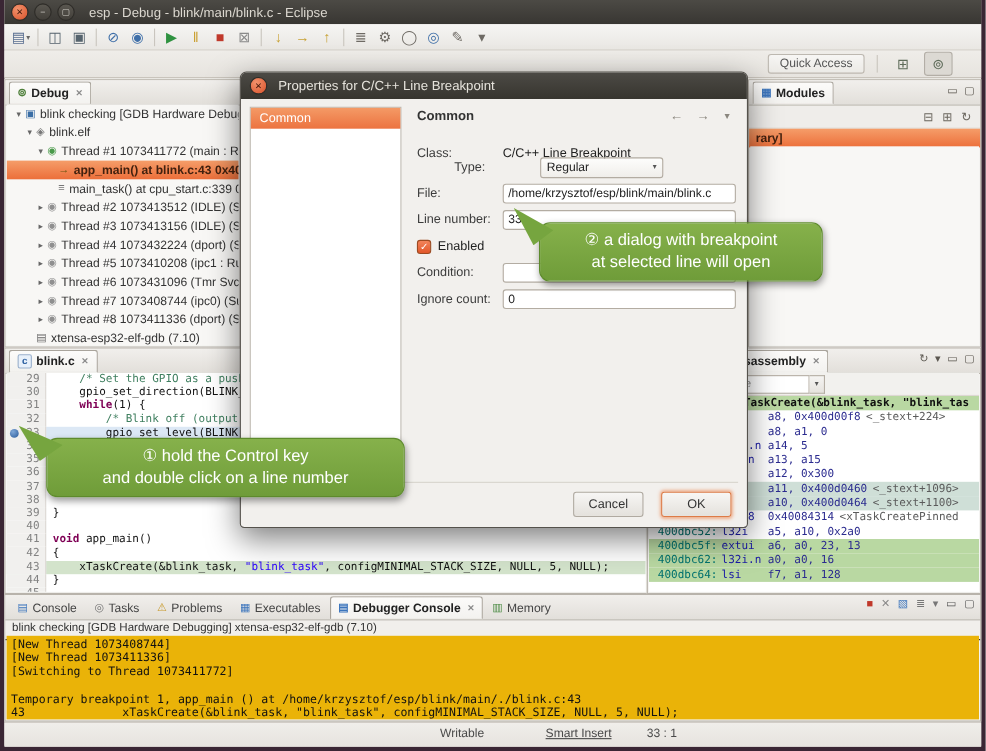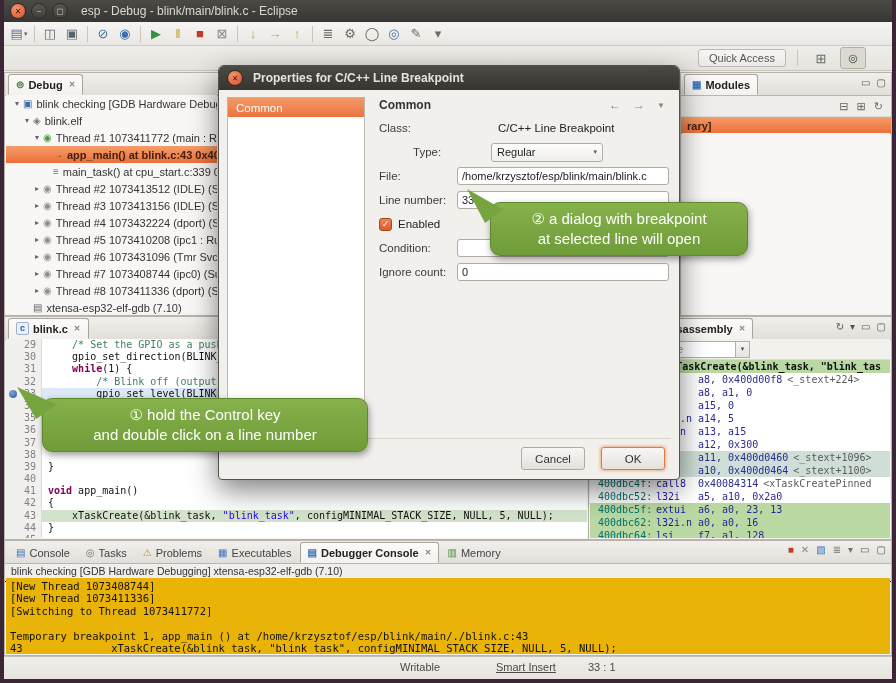--- a/index.html
+++ b/index.html
@@ -77,21 +77,21 @@
   .cbody{position:absolute;top:37px;left:1px;right:1px;bottom:1px;background:#eab308;font-family:"DejaVu Sans Mono",monospace;font-size:10.5px;line-height:12.4px;color:#111;padding:2px 4px;white-space:pre;overflow:hidden;}
   .ctab-right{position:absolute;right:5px;top:4px;display:flex;gap:7px;align-items:center;}
 
   
   .statusbar{position:absolute;left:0;top:656px;right:0;height:22px;background:linear-gradient(#f0eeea,#e6e3de);border-top:1px solid #c6c1ba;font-size:11px;color:#4a4a4a;}
   .sb-item{position:absolute;top:4px;white-space:nowrap;}
 
   
   .dialog{position:absolute;left:214px;top:65px;width:462px;height:415px;background:#f2f0ed;border:1px solid #55524c;border-radius:6px 6px 4px 4px;box-shadow:0 10px 28px rgba(0,0,0,.5);z-index:10;box-sizing:border-box;}
   .dtitle{height:24px;background:linear-gradient(#4c4a45,#37352f);border-radius:5px 5px 0 0;display:flex;align-items:center;padding:0 8px;gap:10px;}
-  .dtitle .dt{color:#e6e3dc;font-size:12px;font-weight:bold;}
+  .dtitle .dt{color:#e6e3dc;font-size:12px;font-weight:normal;}
   .dsidebar{position:absolute;left:8px;top:31px;width:136px;bottom:46px;background:#fff;border:1px solid #bdb8af;}
   .dside-item{height:19px;display:flex;align-items:center;padding:0 8px;font-size:11.5px;color:#333;}
   .dside-item.sel{background:linear-gradient(#f49a66,#ec7340);color:#fff;}
   .dcontent{position:absolute;left:152px;top:30px;right:8px;bottom:46px;}
   .dheading{position:absolute;left:8px;top:2px;font-size:12px;font-weight:bold;color:#333;}
   .dnav{position:absolute;right:6px;top:2px;display:flex;gap:12px;color:#8a867e;font-size:12px;align-items:center;}
   .frow{position:absolute;left:8px;right:0;height:20px;display:flex;align-items:center;}
   .flabel{width:78px;font-size:11.5px;color:#3c3c3c;flex:none;}
   .fvalue{font-size:11.5px;color:#222;}
   .dinput{border:1px solid #b3aca2;border-radius:3px;background:#fff;height:18px;font-size:11px;padding:0 4px;display:flex;align-items:center;box-sizing:border-box;color:#222;overflow:hidden;white-space:nowrap;}
@@ -335,21 +335,20 @@
     </div>
     <div class="disasm-body">
       <div class="addrbar">
         <span class="addrinput">Enter location here</span>
         <span class="addrdd">▾</span>
       </div>
       <div id="disasm-lines">
           <div class="aline hl-g"><span class="a-src">43          xTaskCreate(&amp;blink_task, "blink_tas</span></div>
           <div class="aline"><span class="a-addr">400dbc3a:</span><span class="a-instr">l32r</span><span class="a-ops">a8, 0x400d00f8</span><span class="a-sym">&lt;_stext+224&gt;</span></div>
           <div class="aline"><span class="a-addr">400dbc3d:</span><span class="a-instr">addi</span><span class="a-ops">a8, a1, 0</span></div>
-          <div class="aline"><span class="a-addr">400dbc40:</span><span class="a-instr">movi</span><span class="a-ops">a15, 0</span></div>
           <div class="aline"><span class="a-addr">400dbc42:</span><span class="a-instr">movi.n</span><span class="a-ops">a14, 5</span></div>
           <div class="aline"><span class="a-addr">400dbc44:</span><span class="a-instr">mov.n</span><span class="a-ops">a13, a15</span></div>
           <div class="aline"><span class="a-addr">400dbc46:</span><span class="a-instr">movi</span><span class="a-ops">a12, 0x300</span></div>
           <div class="aline hl-t"><span class="a-addr">400dbc49:</span><span class="a-instr">l32r</span><span class="a-ops">a11, 0x400d0460</span><span class="a-sym">&lt;_stext+1096&gt;</span></div>
           <div class="aline hl-t"><span class="a-addr">400dbc4c:</span><span class="a-instr">l32r</span><span class="a-ops">a10, 0x400d0464</span><span class="a-sym">&lt;_stext+1100&gt;</span></div>
           <div class="aline"><span class="a-addr">400dbc4f:</span><span class="a-instr">call8</span><span class="a-ops">0x40084314</span><span class="a-sym">&lt;xTaskCreatePinned</span></div>
           <div class="aline"><span class="a-addr">400dbc52:</span><span class="a-instr">l32i</span><span class="a-ops">a5, a10, 0x2a0</span></div>
           <div class="aline hl-g"><span class="a-addr">400dbc5f:</span><span class="a-instr">extui</span><span class="a-ops">a6, a0, 23, 13</span></div>
           <div class="aline hl-g"><span class="a-addr">400dbc62:</span><span class="a-instr">l32i.n</span><span class="a-ops">a0, a0, 16</span></div>
           <div class="aline hl-g"><span class="a-addr">400dbc64:</span><span class="a-instr">lsi</span><span class="a-ops">f7, a1, 128</span></div>
@@ -419,21 +418,21 @@
     <div class="dsidebar">
       <div class="dside-item sel">Common</div>
     </div>
     <div class="dcontent">
       <span class="dheading">Common</span>
       <div class="dnav">
         <span>←</span>
         <span>→</span>
         <span style="font-size:8px;">▼</span>
       </div>
-      <div class="frow" style="top:22px;gap:41px;">
+      <div class="frow" style="top:34px;">
         <span class="flabel">Class:</span>
         <span class="fvalue">C/C++ Line Breakpoint</span>
       </div>
       <div class="frow" style="top:46px;margin-left:34px;">
         <span class="flabel">Type:</span>
         <span class="dselect">
           <span>Regular</span>
           <span class="arr">▾</span>
         </span>
       </div>

